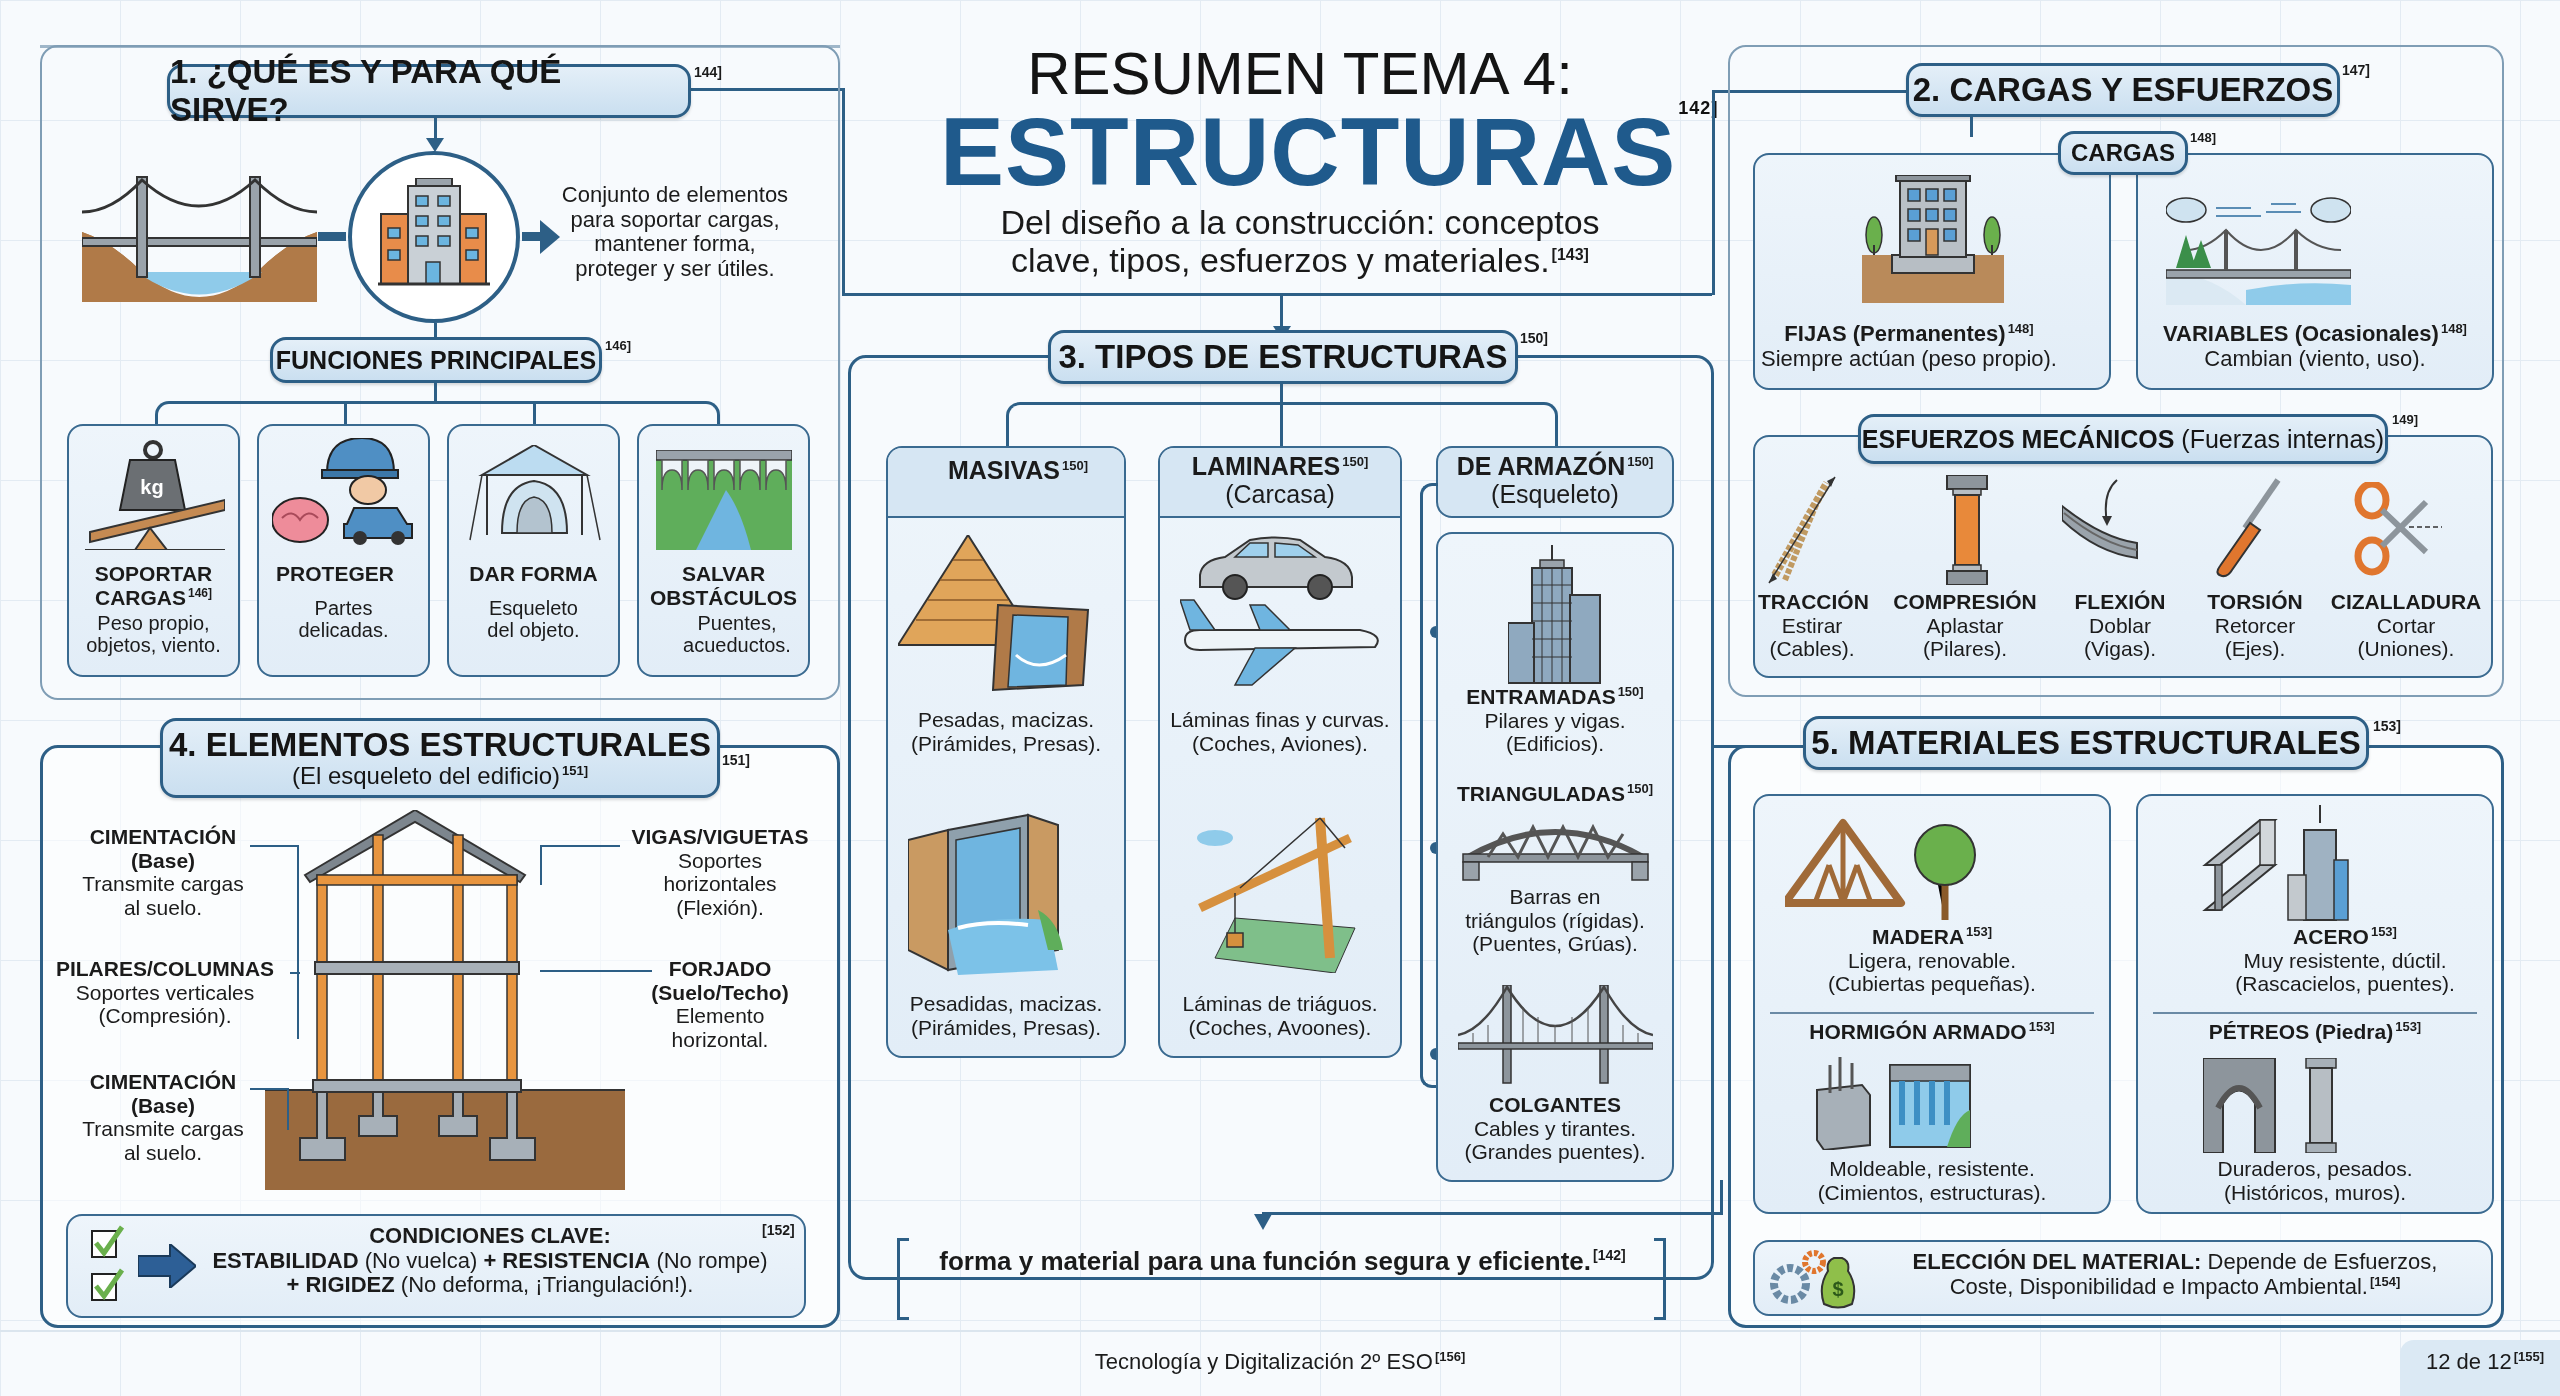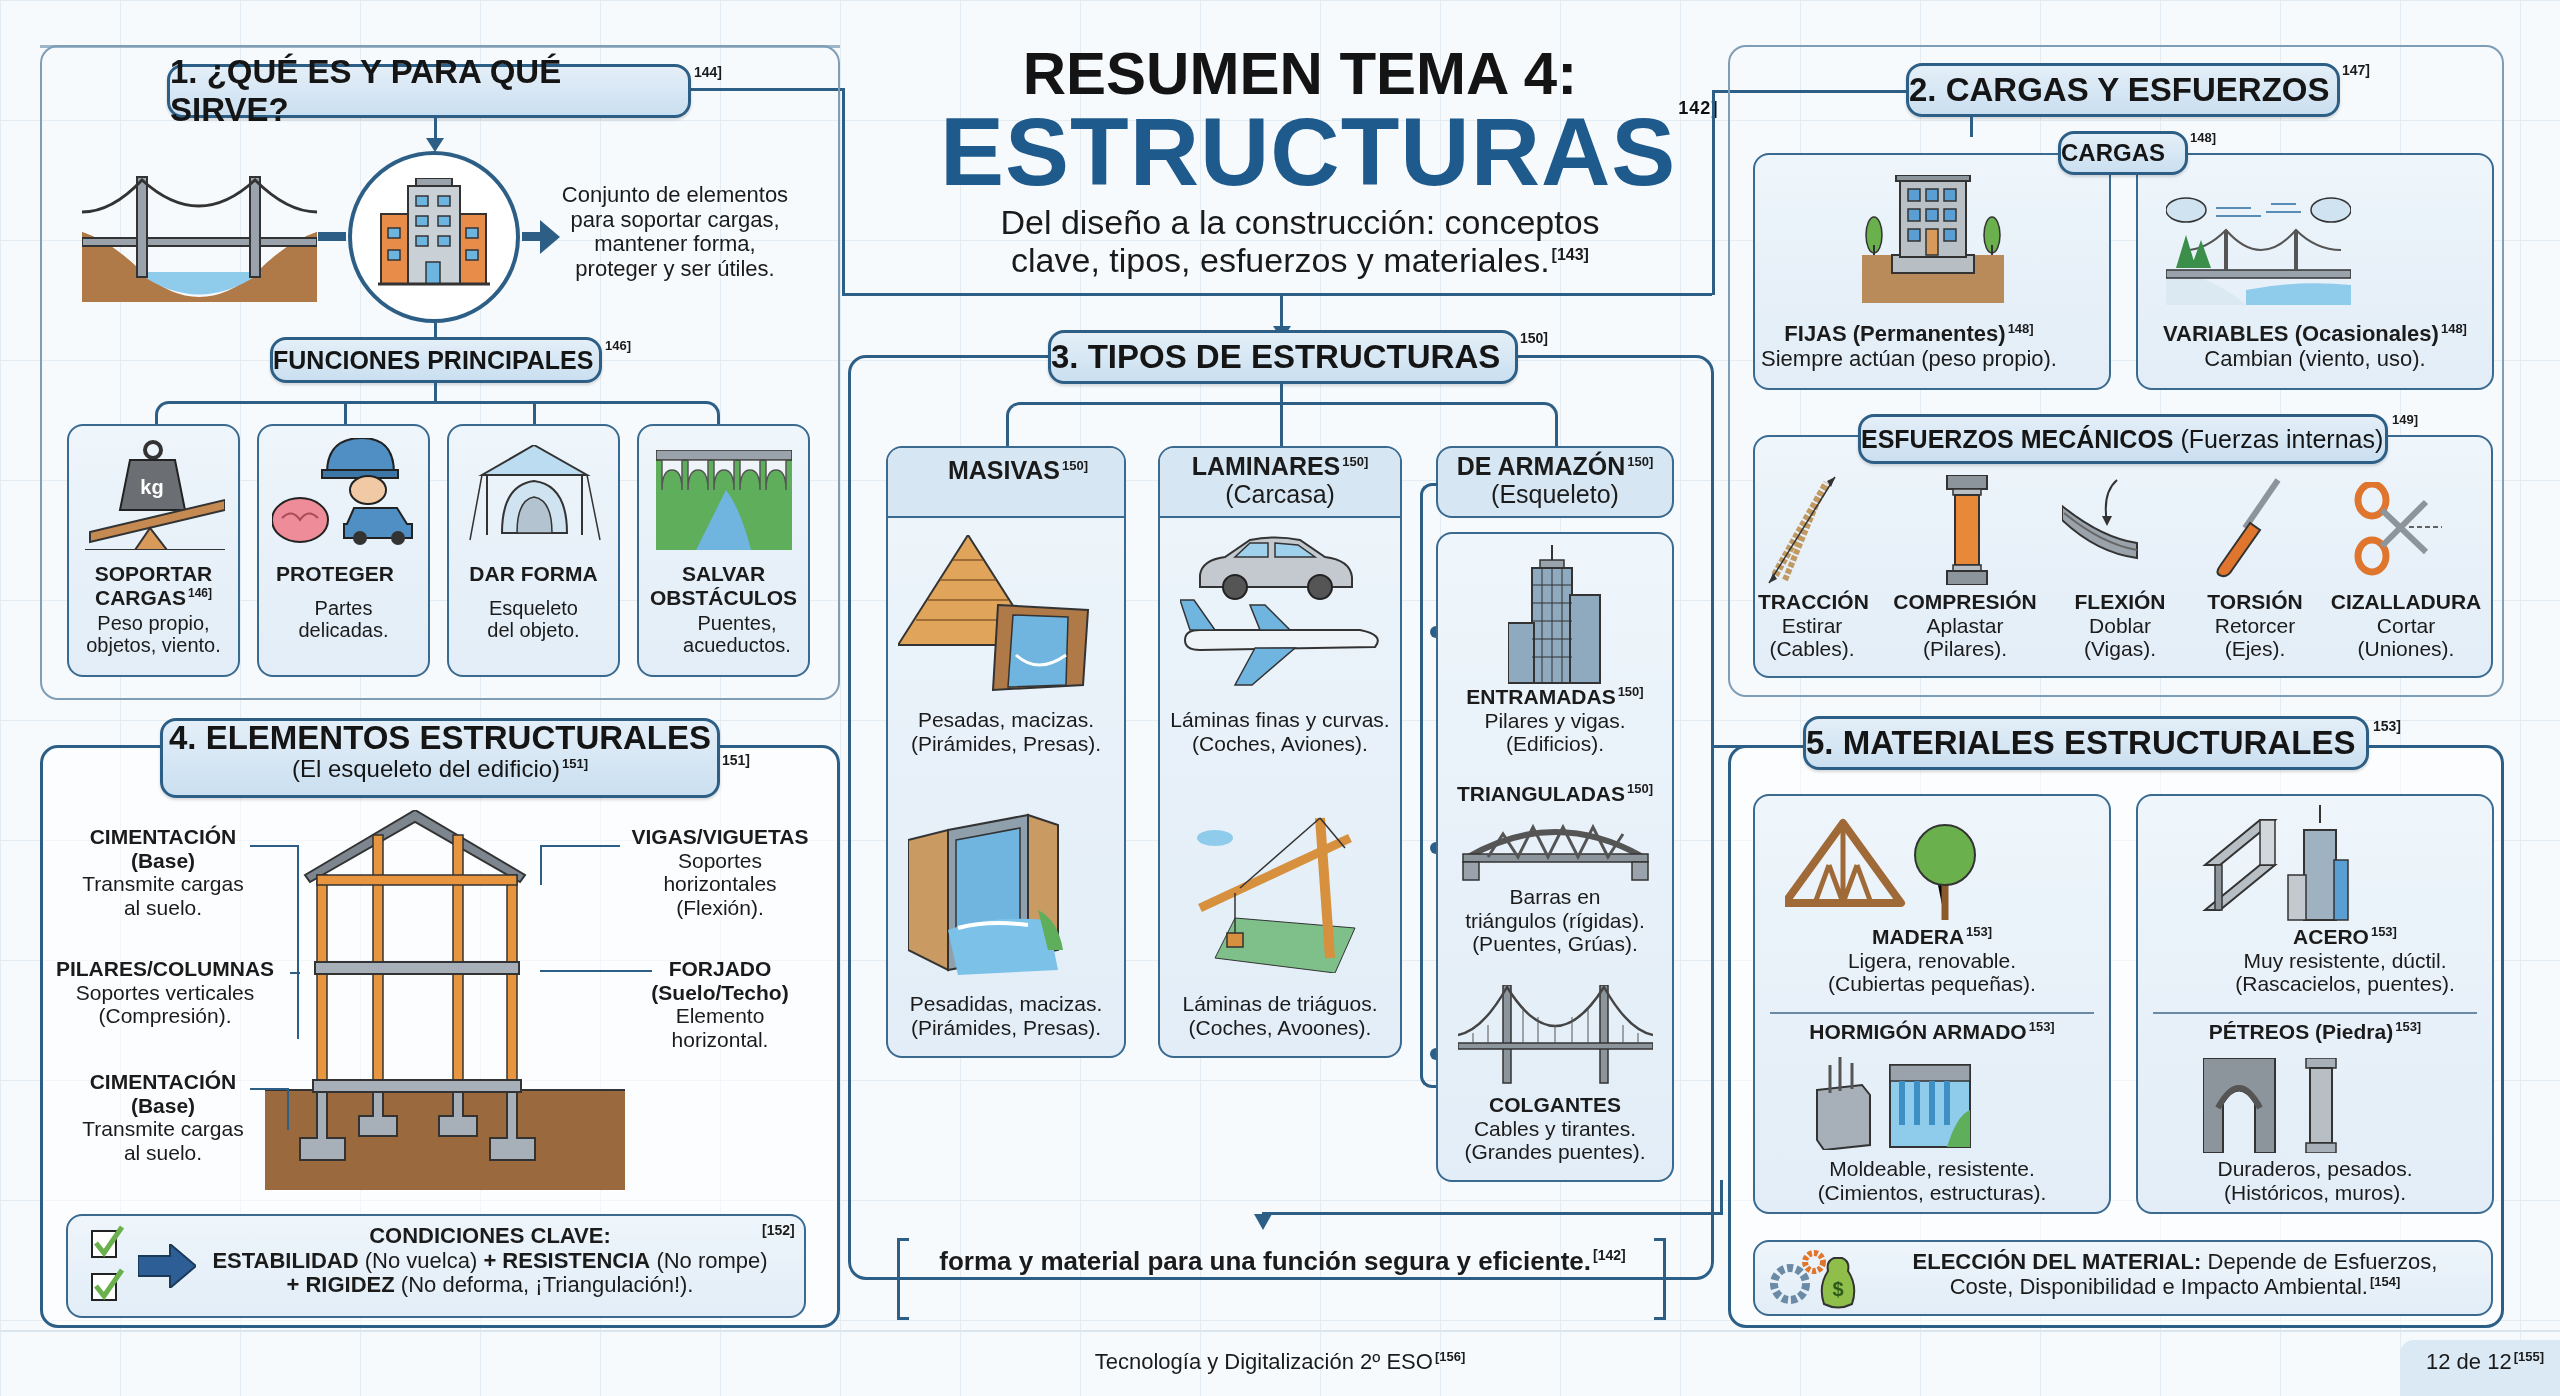--- a/index.html
+++ b/index.html
@@ -10,32 +10,32 @@
     background-color:#f7fafd;
     background-image:
       linear-gradient(#e3ebf3 1px,transparent 1px),
       linear-gradient(90deg,#e3ebf3 1px,transparent 1px);
     background-size:120px 120px;
     position:relative;
   }
   .abs{position:absolute}
   .panel{position:absolute;border:3px solid #2d5f86;border-radius:18px;background:rgba(255,255,255,0.55)}
   .pill{position:absolute;border:3px solid #2d5f86;border-radius:16px;background:linear-gradient(#e4eff8,#cadff0);
-        display:flex;align-items:center;font-weight:700;color:#151515;box-shadow:0 2px 3px rgba(0,0,0,0.15)}
+        display:flex;align-items:center;justify-content:center;font-weight:700;color:#151515;box-shadow:0 2px 3px rgba(0,0,0,0.15)}
   .card{position:absolute;border:2.5px solid #3a6a90;border-radius:16px;background:linear-gradient(#eef5fb,#e2edf7)}
   .sup{font-size:0.55em;vertical-align:super;font-weight:700;margin-left:2px}
   .bold{font-weight:700}
   .line{position:absolute;background:#2d5f86}
   .t{position:absolute;text-align:center;line-height:1.12}
   .ico{position:absolute}
 </style>
 </head>
 <body>
 
-<div class="t" style="left:960px;top:40px;width:680px;font-size:60px;font-weight:700;color:#141414">
+<div class="t" style="left:960px;top:40px;width:680px;font-size:60px;font-weight:400;color:#141414">
   <span>RESUMEN TEMA 4:</span>
 </div>
 <div class="t" style="left:940px;top:98px;width:720px;font-size:96px;font-weight:700;color:#1f5a8c;letter-spacing:1px">
   <span>ESTRUCTURAS</span><span class="sup" style="font-size:18px;color:#111;vertical-align:top">142]</span>
 </div>
 <div class="t" style="left:930px;top:203px;width:740px;font-size:34px;color:#1a1a1a">
   <div>Del diseño a la construcción: conceptos</div>
   <div><span>clave, tipos, esfuerzos y materiales.</span><span class="sup" style="font-size:16px">[143]</span></div>
 </div>
 

